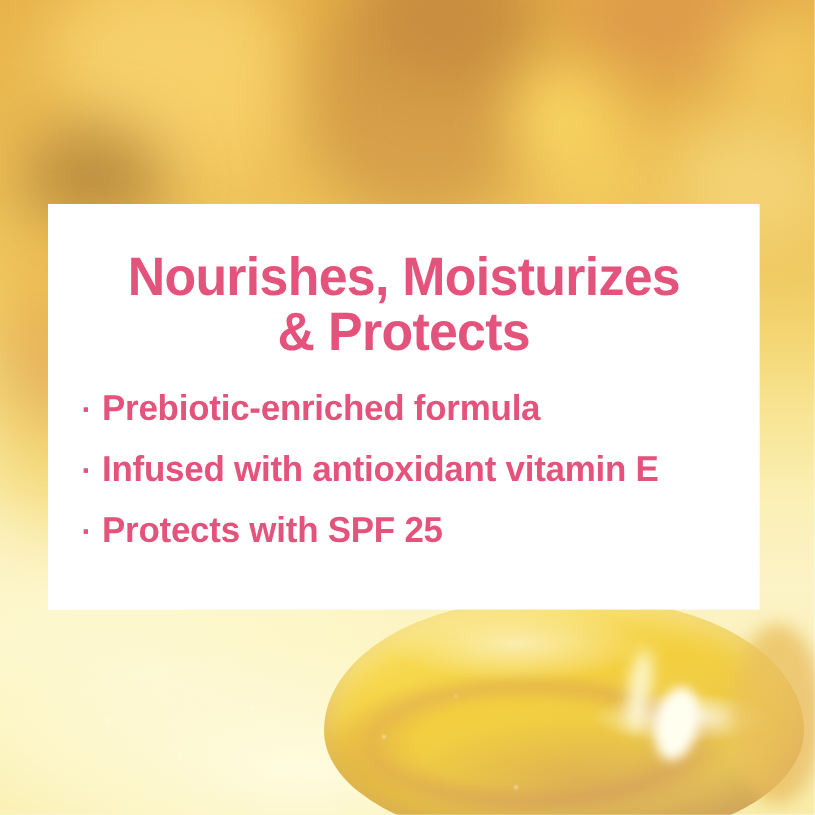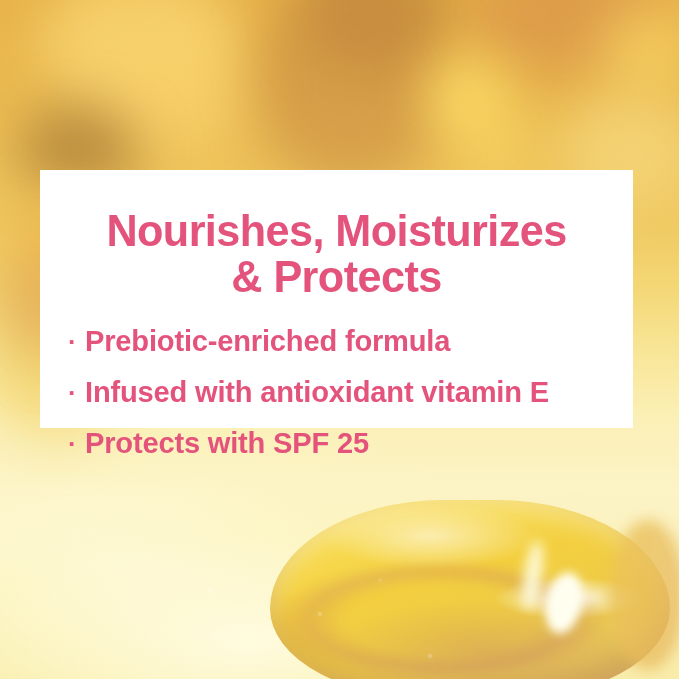--- a/index.html
+++ b/index.html
@@ -133,21 +133,21 @@
       radial-gradient(circle 2px at 240px 110px, rgba(255,255,250,0.7), rgba(255,255,250,0) 70%);
     filter: blur(1px);
   }
 
   
   .card {
     position: absolute;
     left: 40px;
     top: 170px;
     width: 593px;
-    height: 258px;
+    height: 338px;
     background: #ffffff;
     box-sizing: border-box;
   }
 
   .headline {
     margin: 0;
     padding: 38px 26px 0 26px;
     text-align: center;
     color: #e4537b;
     font-family: "Liberation Sans", sans-serif;

